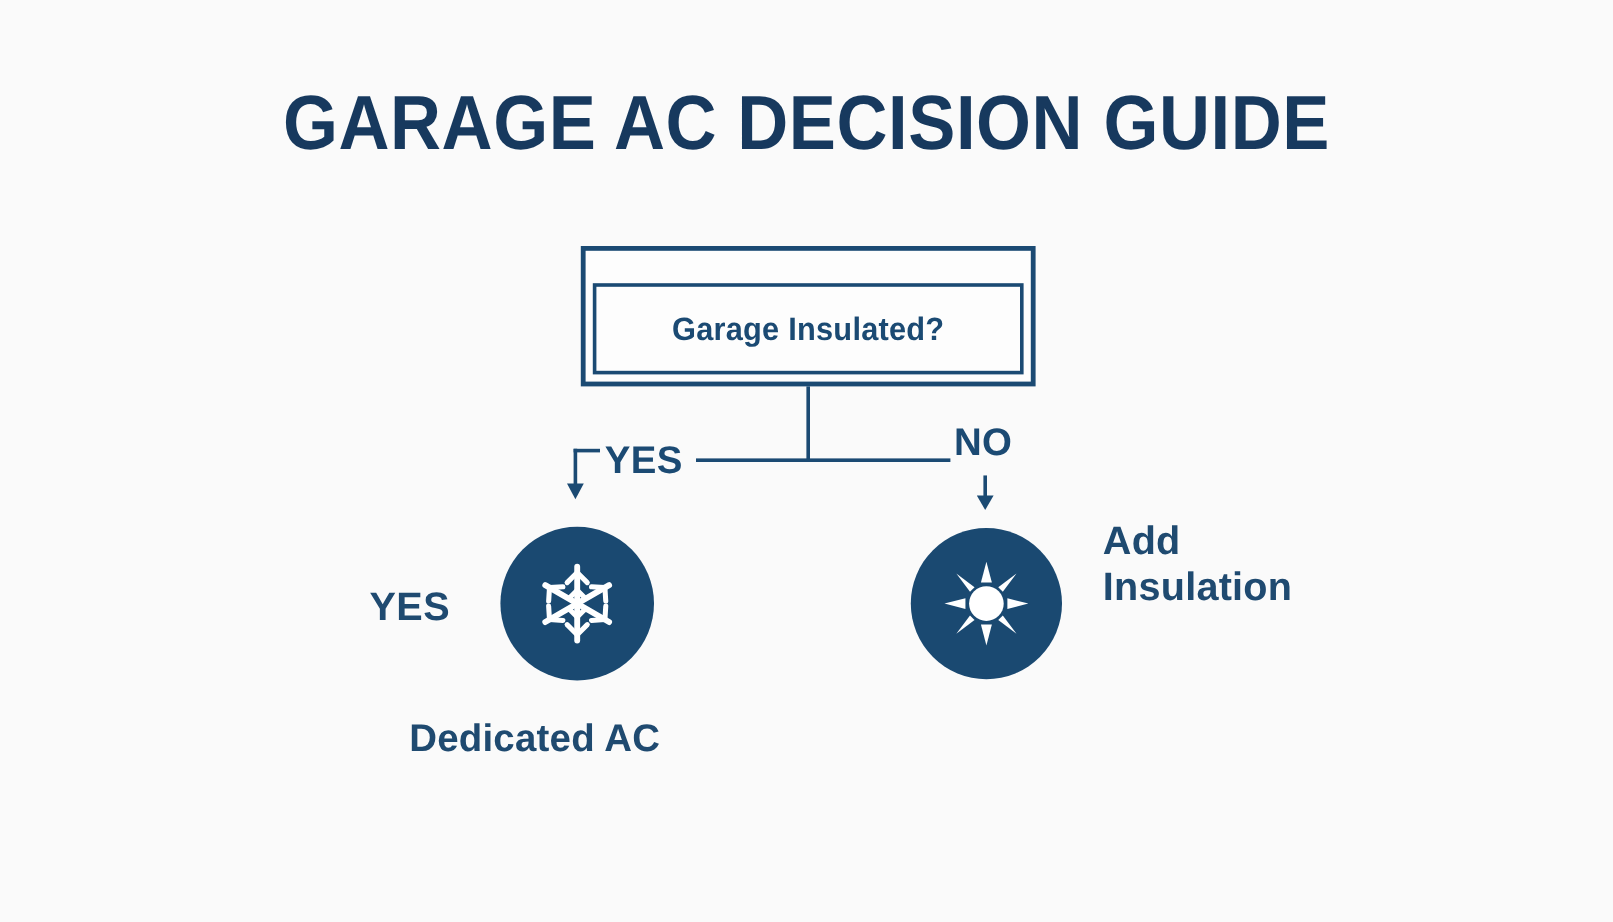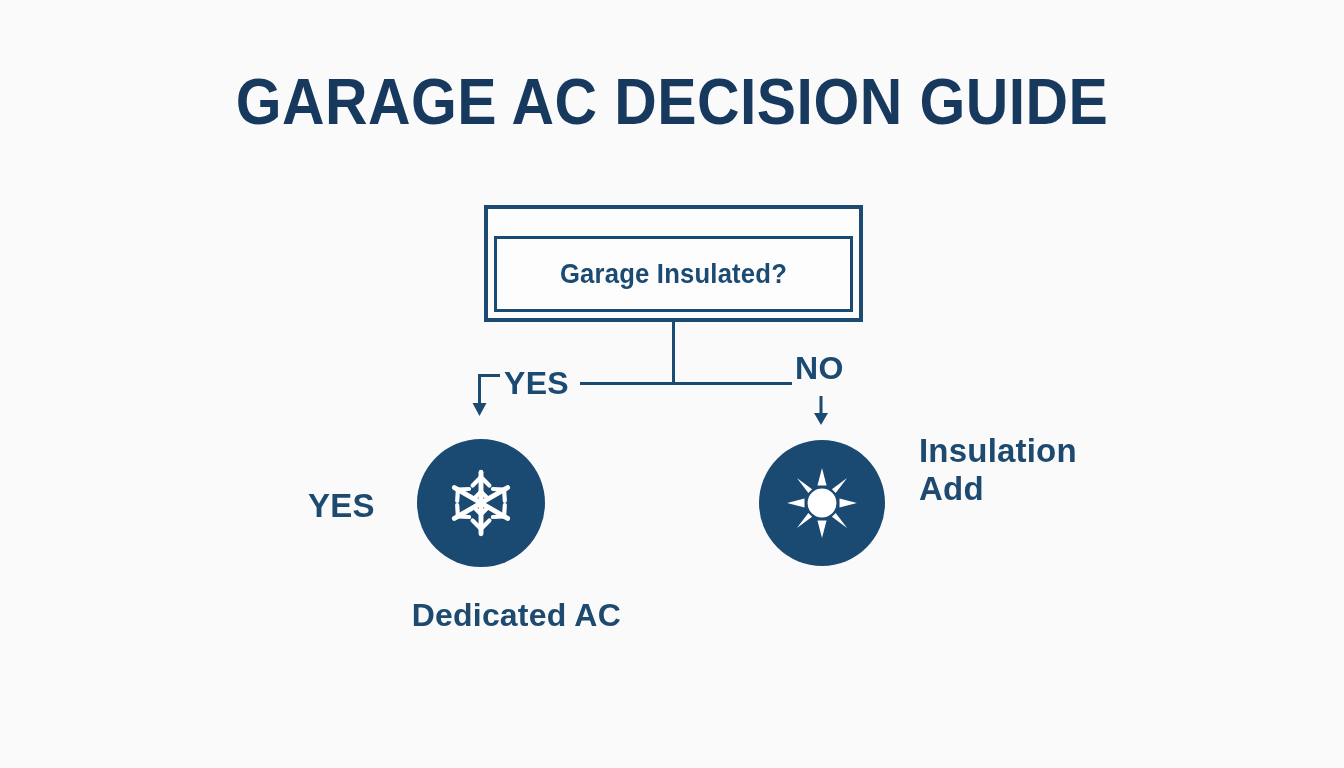--- a/index.html
+++ b/index.html
@@ -179,21 +179,21 @@
     line-height: 33px;
     color: #1f4a70;
     letter-spacing: 0.3px;
     white-space: nowrap;
   }
   #label-dedicated-ac {
     position: absolute;
     left: 341px;
     top: 598px;
     width: 280px;
-    text-align: right;
+    text-align: left;
     font-family: "Liberation Sans Narrow", "Liberation Sans", sans-serif;
     font-weight: bold;
     font-size: 32px;
     line-height: 34px;
     color: #1f4a70;
     letter-spacing: 0.2px;
     white-space: nowrap;
   }
   #label-add-insulation {
     position: absolute;
@@ -290,17 +290,17 @@
         <polygon points="96,50 73,44 73,56"></polygon>
         <polygon points="17,17 37,32 32,37"></polygon>
         <polygon points="83,83 63,68 68,63"></polygon>
         <polygon points="83,17 68,37 63,32"></polygon>
         <polygon points="17,83 32,63 37,68"></polygon>
       </g>
     </svg>
   </div>
 
   <div id="label-add-insulation">
+    <span>Add</span>
     <span>Insulation</span>
-    <span>Add</span>
   </div>
 
 </div>
 
 </body></html>

